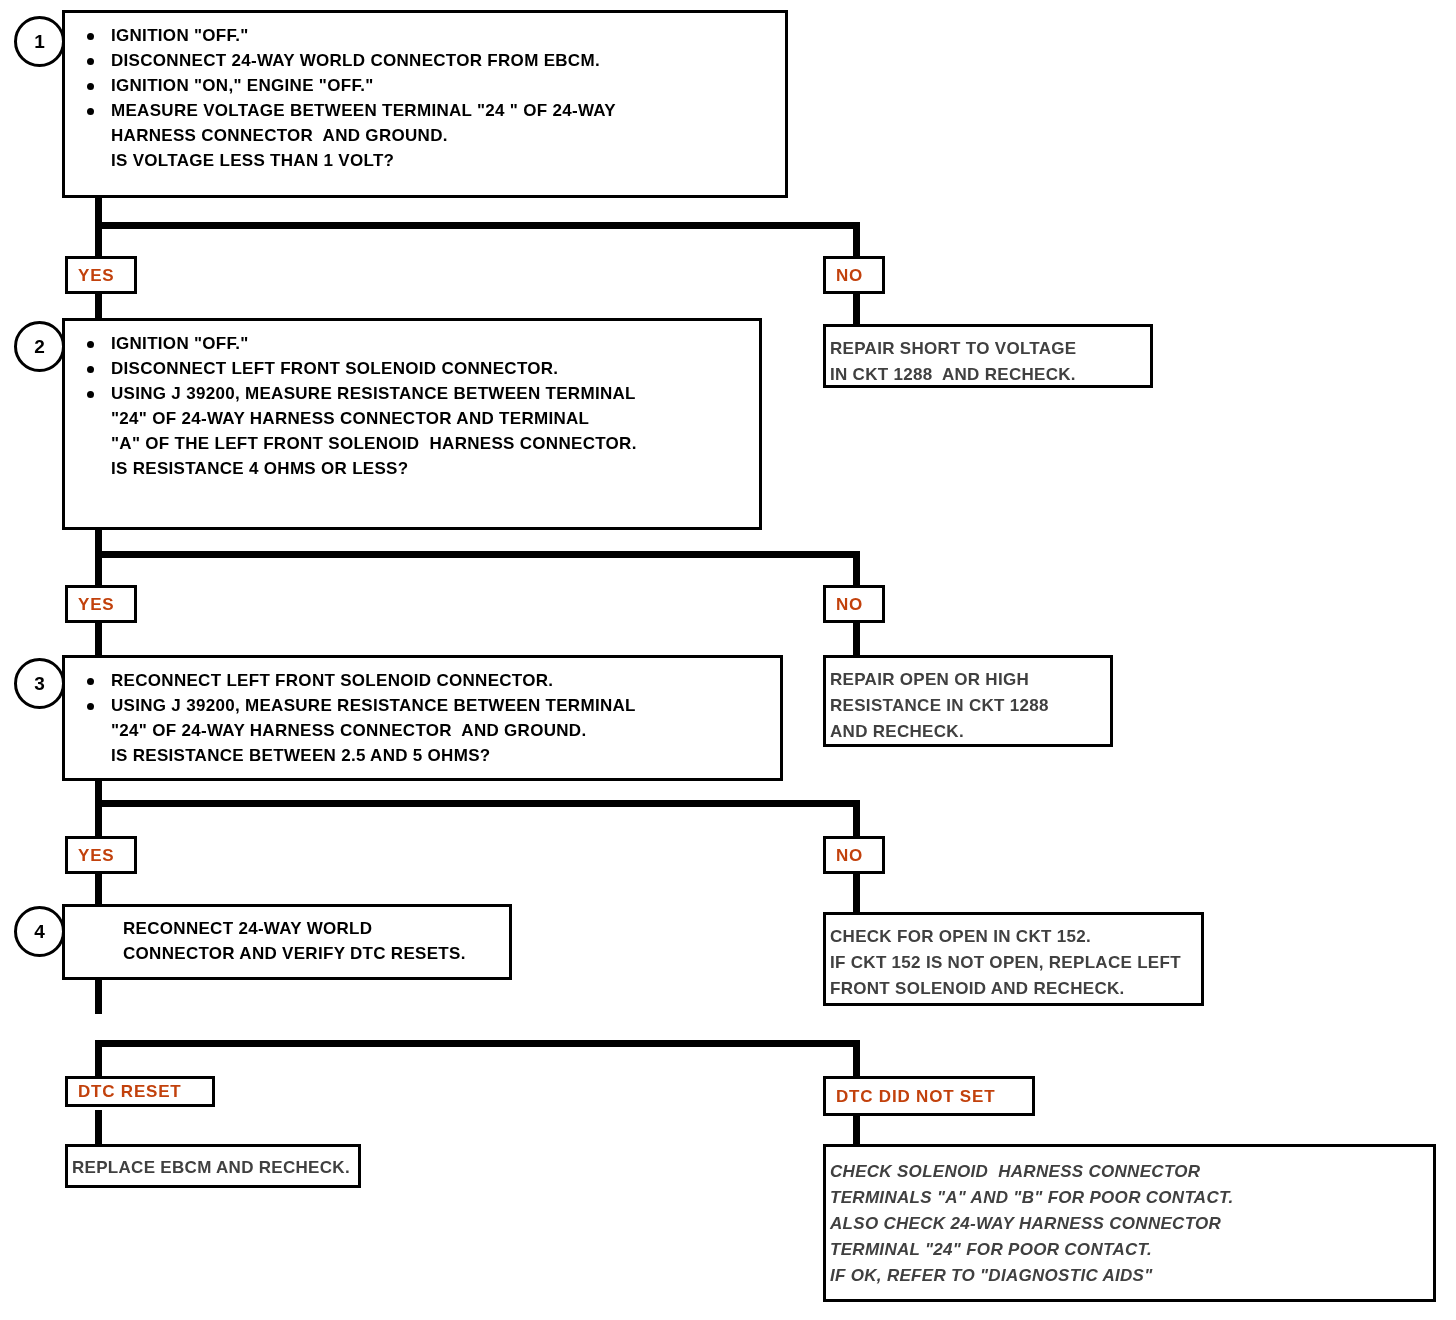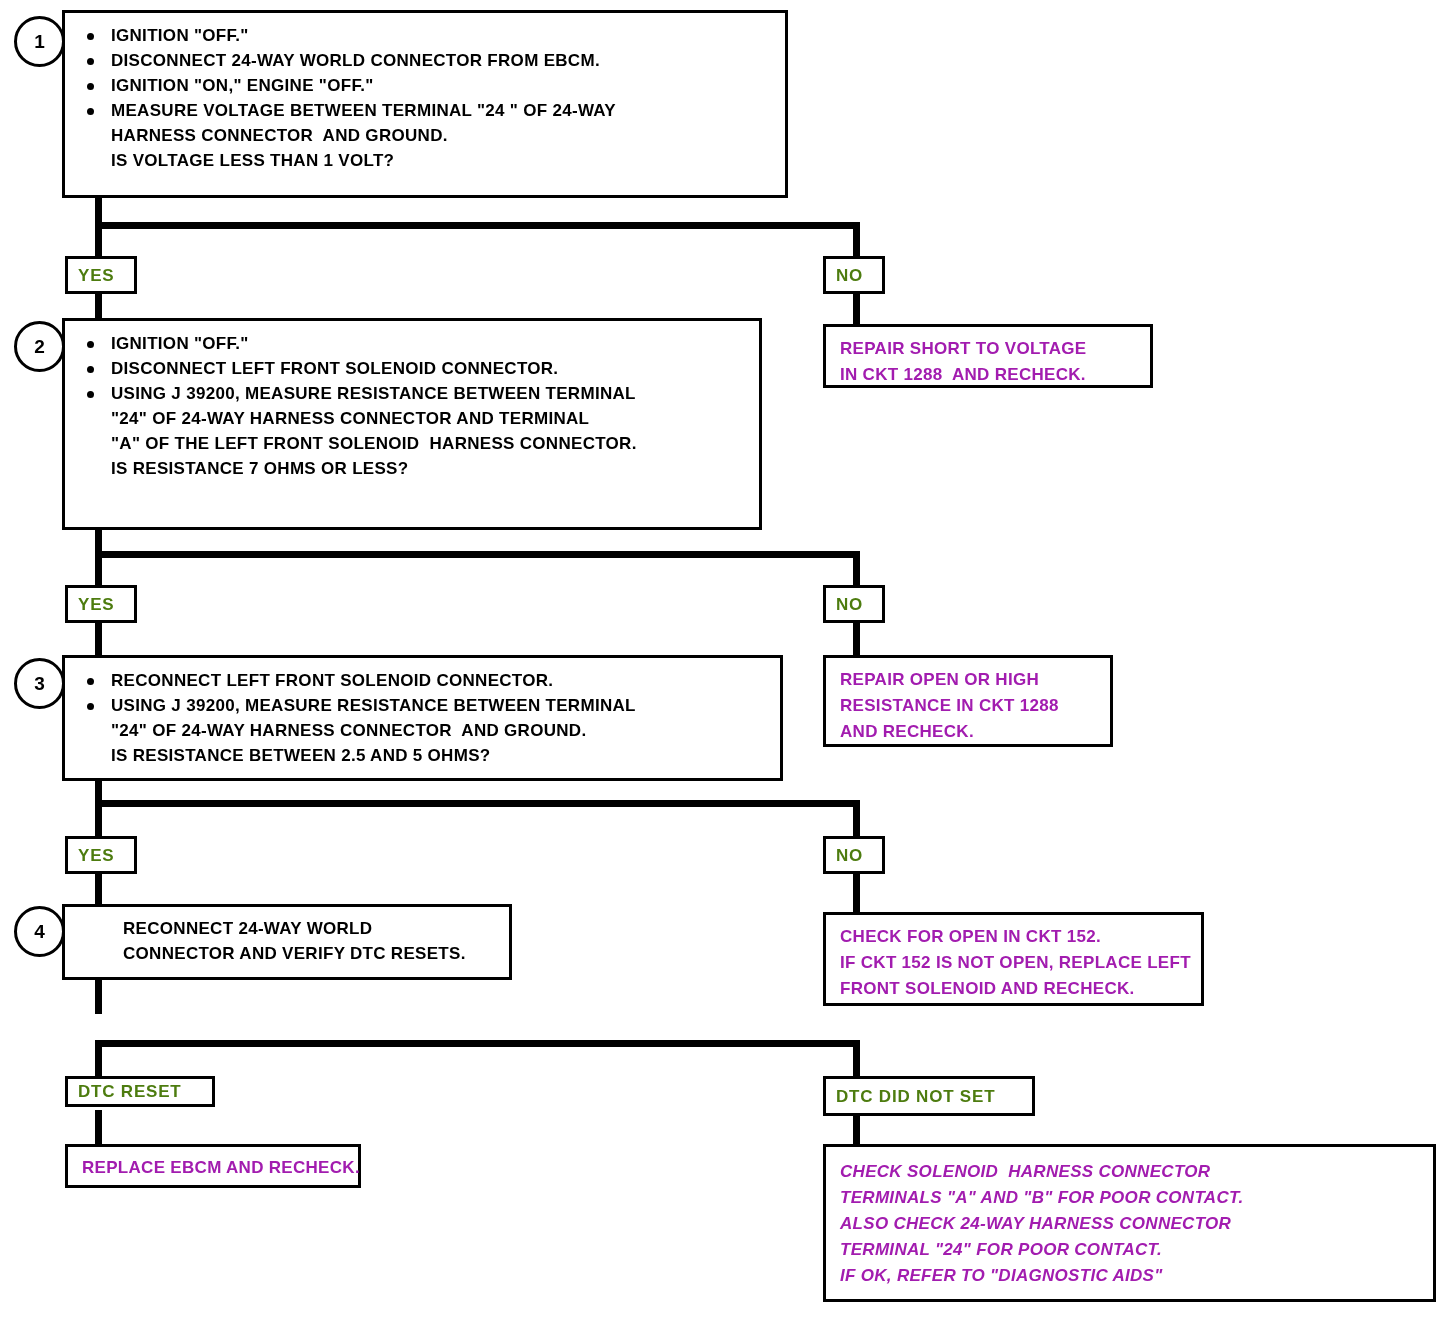--- a/index.html
+++ b/index.html
@@ -20,21 +20,21 @@
   .box{
     position:absolute;
     box-sizing:border-box;
     border:3px solid #000;
     background:#fff;
     z-index:3;
   }
   .box .txt{
     display:block;
     font-weight:bold;
-    color:#4d7c0f;
+    color:#c2410c;
     letter-spacing:0.4px;
     white-space:pre;
   }
 
   
   .stepbox{ padding:10px 0 0 0; }
   .stepbox .line{
     display:block;
     font-size:17px;
     line-height:25px;
@@ -59,22 +59,22 @@
 
   
   .resultbox{ padding:9px 0 9px 0; }
   .resultbox .line{
     display:block;
     font-size:17px;
     line-height:26px;
     font-weight:bold;
     letter-spacing:0.3px;
     white-space:pre;
-    color:#a21caf;
-    padding-left:14px;
+    color:#404040;
+    padding-left:4px;
   }
 
   
   .labelbox{
     display:flex;
     align-items:center;
     border:3px solid #000;
   }
   .labelbox .txt{
     font-size:17px;
@@ -167,21 +167,21 @@
 
   <div class="stepcircle" style="left:14px; top:321px;">
     <span class="txt">2</span>
   </div>
   <div class="box stepbox" style="left:62px; top:318px; width:700px; height:212px;">
     <span class="line bullet">IGNITION "OFF."</span>
     <span class="line bullet">DISCONNECT LEFT FRONT SOLENOID CONNECTOR.</span>
     <span class="line bullet">USING J 39200, MEASURE RESISTANCE BETWEEN TERMINAL</span>
     <span class="line cont">"24" OF 24-WAY HARNESS CONNECTOR AND TERMINAL</span>
     <span class="line cont">"A" OF THE LEFT FRONT SOLENOID  HARNESS CONNECTOR.</span>
-    <span class="line cont">IS RESISTANCE 7 OHMS OR LESS?</span>
+    <span class="line cont">IS RESISTANCE 4 OHMS OR LESS?</span>
   </div>
 
   <div class="box labelbox" style="left:65px; top:585px; width:72px; height:38px;">
     <span class="txt">YES</span>
   </div>
   <div class="box labelbox" style="left:823px; top:585px; width:62px; height:38px;">
     <span class="txt">NO</span>
   </div>
 
   <div class="box resultbox" style="left:823px; top:655px; width:290px; height:92px;">

